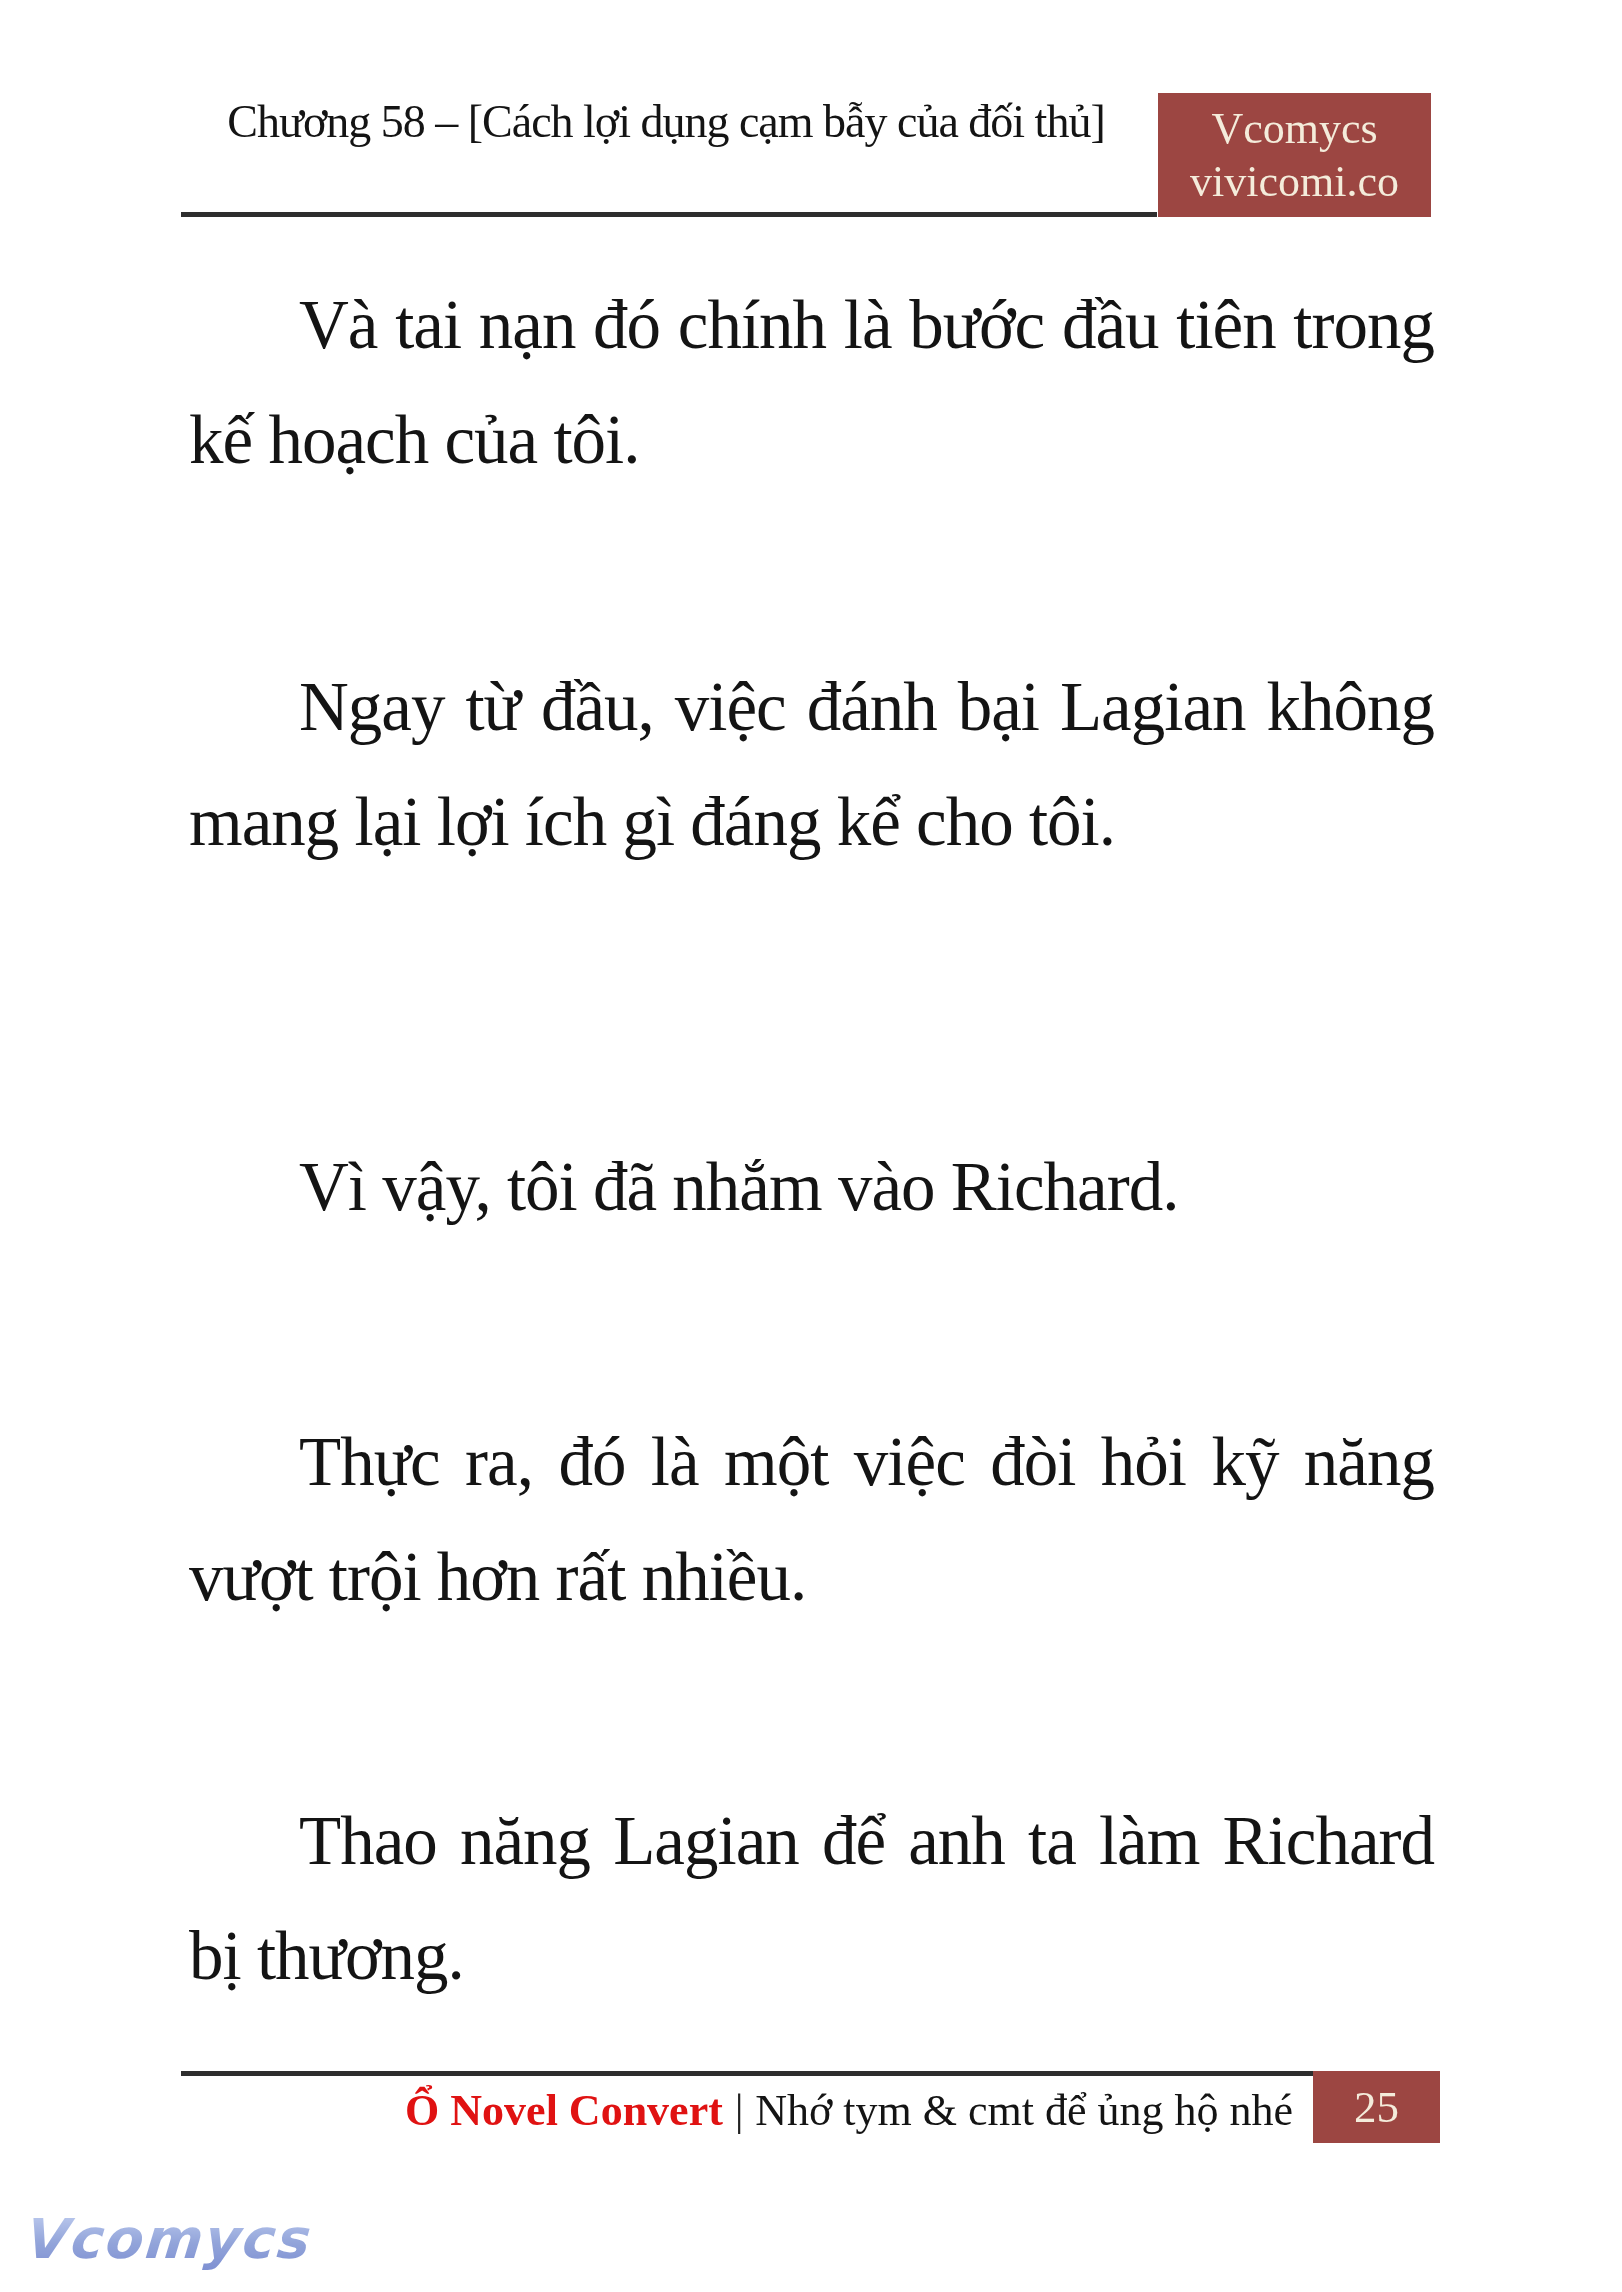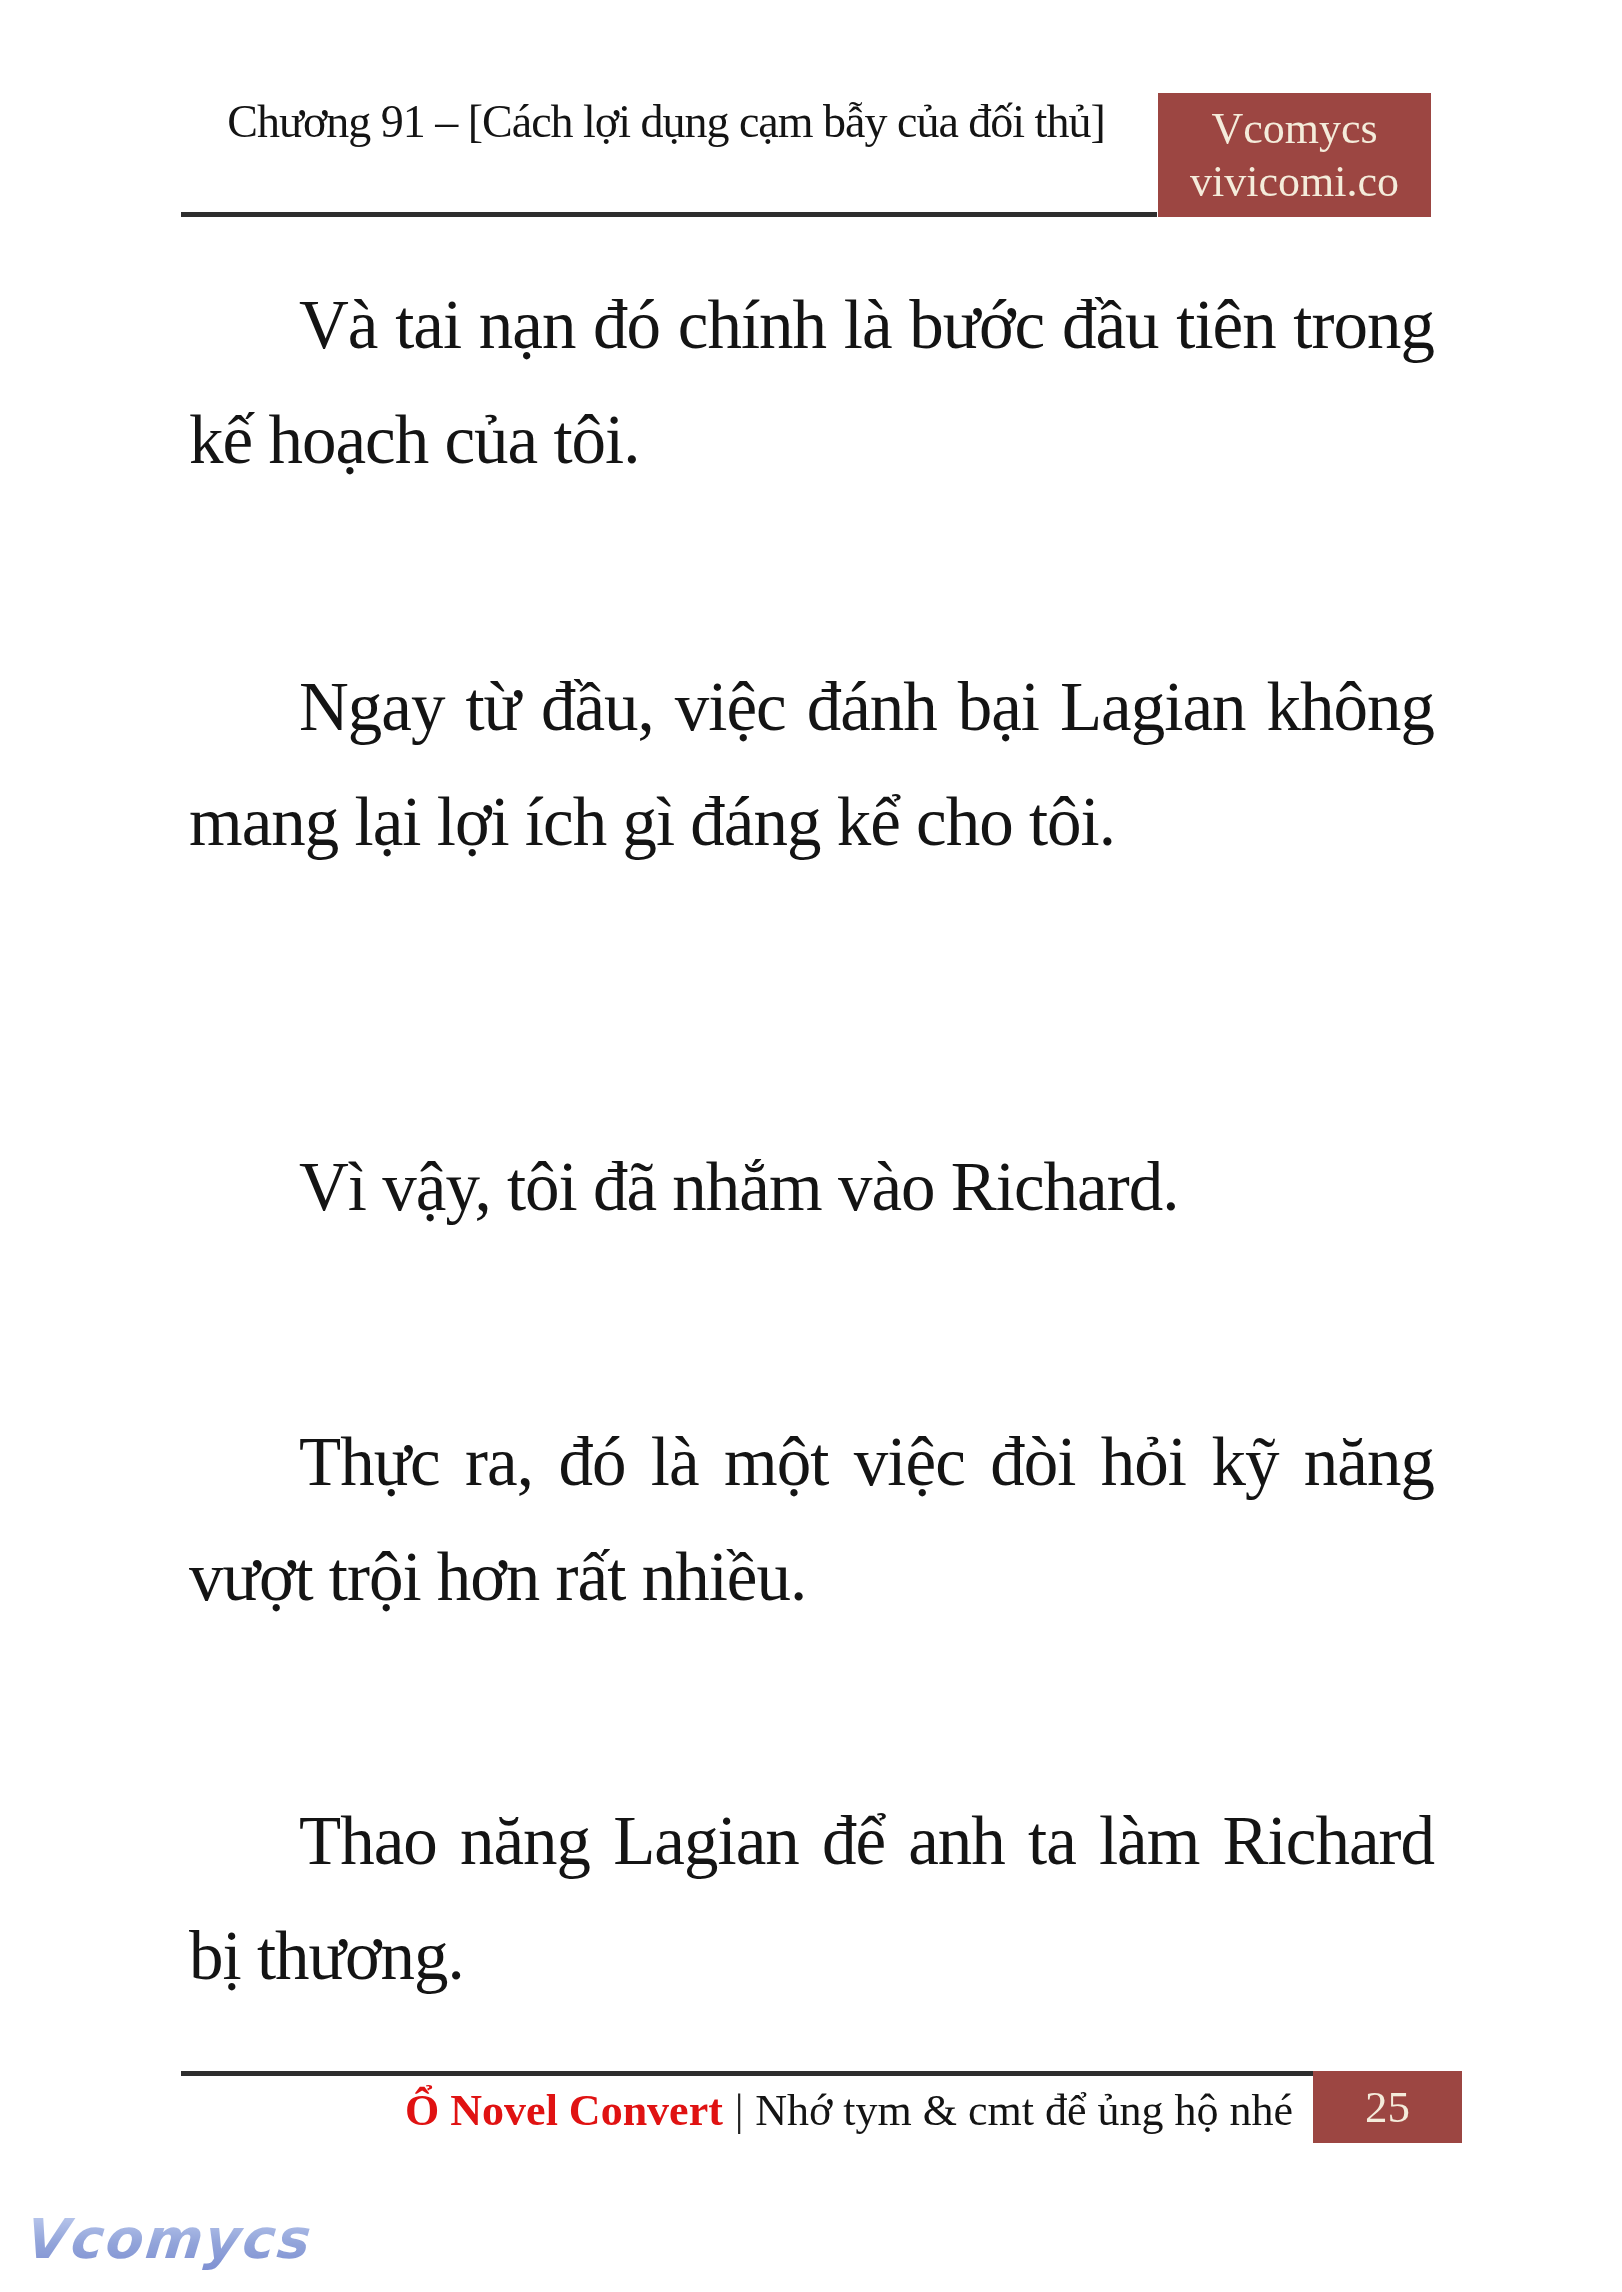--- a/index.html
+++ b/index.html
@@ -104,21 +104,21 @@
   }
   .f-sep {
     font-weight: normal;
     margin-right: 11.8px;
     color: #222222;
   }
   .page-number-box {
     position: absolute;
     left: 1313px;
     top: 2071px;
-    width: 149px;
+    width: 127px;
     height: 72px;
     background: var(--brick, #9c4642);
     color: var(--cream, #f4ecdb);
     display: flex;
     align-items: center;
     justify-content: center;
     font-size: 45px;
   }
 
   
@@ -142,21 +142,21 @@
       color: transparent;
     }
   }
 </style>
 </head>
 <body>
 
 <div class="page">
 
   <div class="header-titles">
-    <div class="title-line">Chương 91 – [Cách lợi dụng cạm bẫy của đối thủ]</div>
+    <div class="title-line">Chương 58 – [Cách lợi dụng cạm bẫy của đối thủ]</div>
   </div>
 
   <div class="brand-box">
     <div class="brand-line">Vcomycs</div>
     <div class="brand-line">vivicomi.co</div>
   </div>
 
   <div class="header-rule"></div>
 
   <main>

